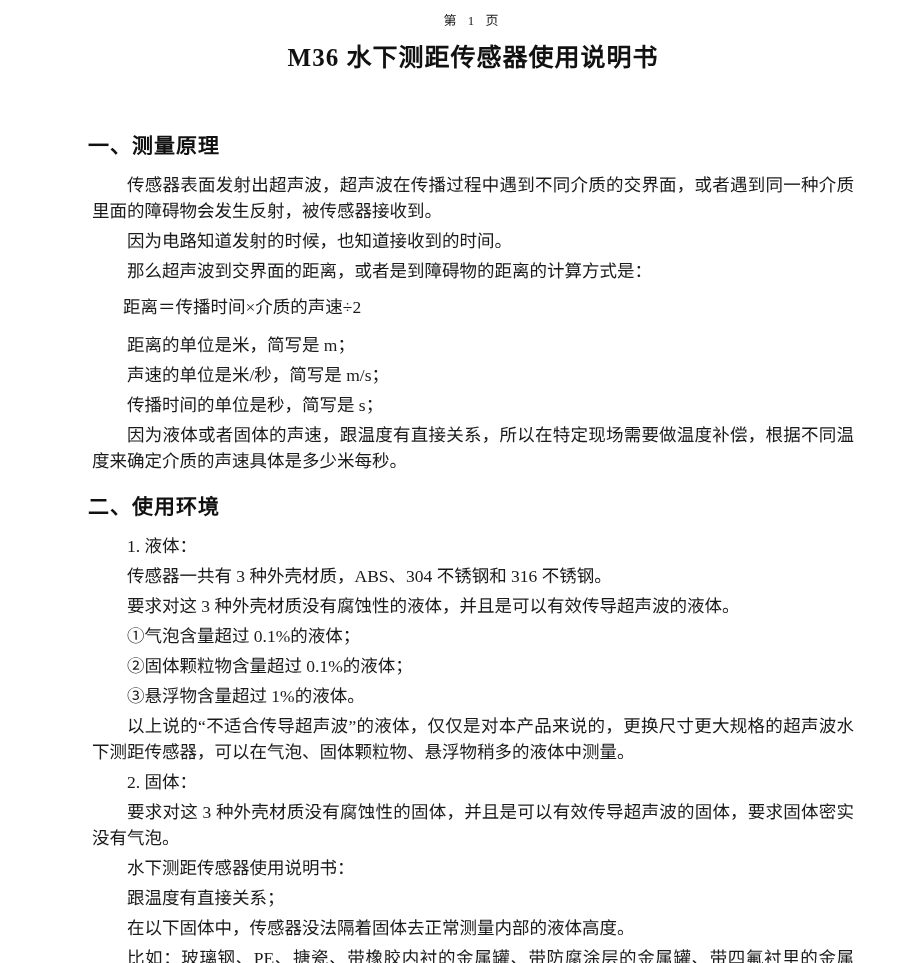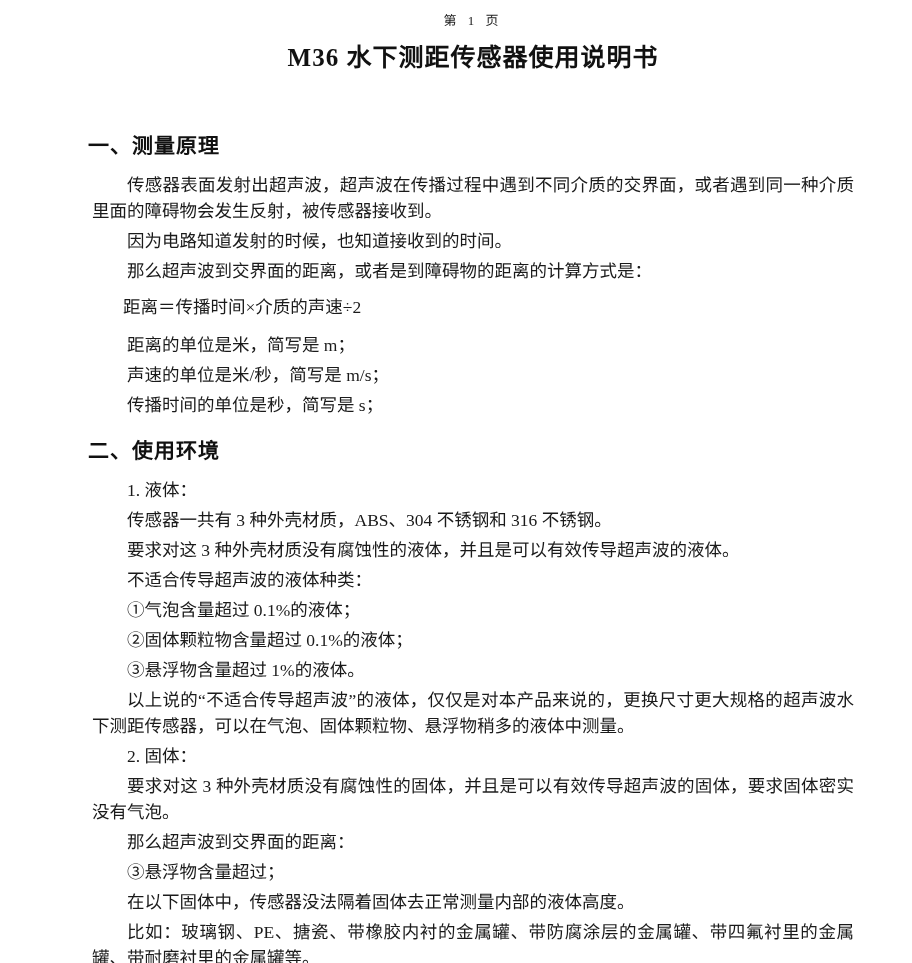--- a/index.html
+++ b/index.html
@@ -68,33 +68,33 @@
 
   <section>
     <h2 class="section-heading first">一、测量原理</h2>
     <p class="para">传感器表面发射出超声波，超声波在传播过程中遇到不同介质的交界面，或者遇到同一种介质里面的障碍物会发生反射，被传感器接收到。</p>
     <p class="para">因为电路知道发射的时候，也知道接收到的时间。</p>
     <p class="para">那么超声波到交界面的距离，或者是到障碍物的距离的计算方式是：</p>
     <p class="para formula">距离＝传播时间×介质的声速÷2</p>
     <p class="para">距离的单位是米，简写是 m；</p>
     <p class="para">声速的单位是米/秒，简写是 m/s；</p>
     <p class="para">传播时间的单位是秒，简写是 s；</p>
+    <p class="para">因为液体或者固体的声速，跟温度有直接关系，所以在特定现场需要做温度补偿，根据不同温度来确定介质的声速具体是多少米每秒。</p>
   </section>
 
   <section>
     <h2 class="section-heading">二、使用环境</h2>
     <p class="para">1. 液体：</p>
     <p class="para">传感器一共有 3 种外壳材质，ABS、304 不锈钢和 316 不锈钢。</p>
     <p class="para">要求对这 3 种外壳材质没有腐蚀性的液体，并且是可以有效传导超声波的液体。</p>
-    <p class="para">不适合传导超声波的液体种类：</p>
     <p class="para">①气泡含量超过 0.1%的液体；</p>
     <p class="para">②固体颗粒物含量超过 0.1%的液体；</p>
     <p class="para">③悬浮物含量超过 1%的液体。</p>
     <p class="para">以上说的“不适合传导超声波”的液体，仅仅是对本产品来说的，更换尺寸更大规格的超声波水下测距传感器，可以在气泡、固体颗粒物、悬浮物稍多的液体中测量。</p>
     <p class="para">2. 固体：</p>
     <p class="para">要求对这 3 种外壳材质没有腐蚀性的固体，并且是可以有效传导超声波的固体，要求固体密实没有气泡。</p>
-    <p class="para">那么超声波到交界面的距离：</p>
-    <p class="para">③悬浮物含量超过；</p>
+    <p class="para">水下测距传感器使用说明书：</p>
+    <p class="para">跟温度有直接关系；</p>
     <p class="para">在以下固体中，传感器没法隔着固体去正常测量内部的液体高度。</p>
     <p class="para">比如：玻璃钢、PE、搪瓷、带橡胶内衬的金属罐、带防腐涂层的金属罐、带四氟衬里的金属罐、带耐磨衬里的金属罐等。</p>
   </section>
 
 </div>
 
 </body></html>

